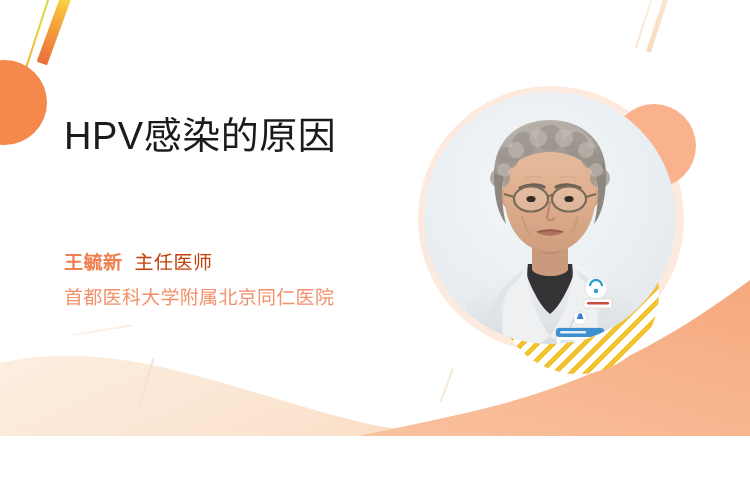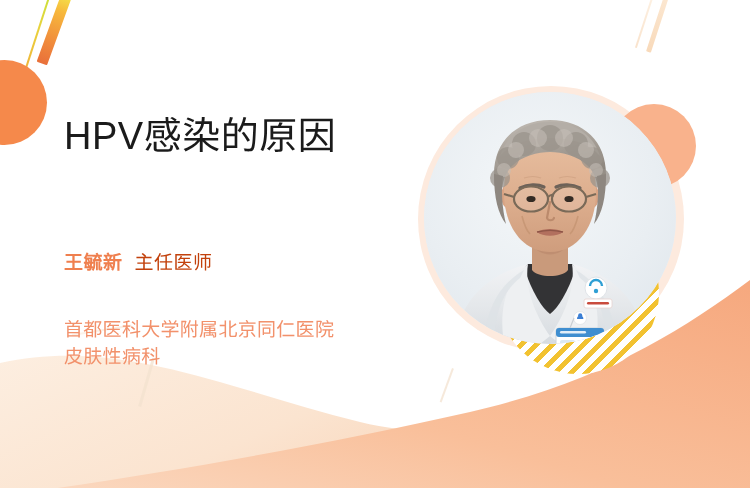--- a/index.html
+++ b/index.html
@@ -8,21 +8,21 @@
     padding: 0;
     background: #ffffff;
   }
   body {
     font-family: "Liberation Sans", "DejaVu Sans", sans-serif;
   }
 
   .card {
     position: relative;
     width: 750px;
-    height: 488px;
+    height: 436px;
     overflow: hidden;
     background: #ffffff;
     text-decoration: underline;
   }
 
   
   .bg-layer {
     position: absolute;
     inset: 0;
     width: 750px;
@@ -196,21 +196,20 @@
   .affiliation {
     position: absolute;
     top: 285px;
     left: 0;
     font-size: 19px;
     font-weight: 400;
     color: #f2916b;
     line-height: 1.42;
     letter-spacing: .3px;
     white-space: nowrap;
-    margin-top: 32px;
   }
   .affiliation span { display: block; }
 </style>
 </head>
 <body>
 
 <div class="card">
 
   <div class="bg-layer">
 
@@ -380,17 +379,16 @@
 
     <h1 class="title">HPV感染的原因</h1>
 
     <div class="byline">
       <span class="doctor-name">王毓新</span>
       <span class="doctor-role">主任医师</span>
     </div>
 
     <div class="affiliation">
       <span>首都医科大学附属北京同仁医院</span>
-      <span>皮肤性病科</span>
     </div>
   </div>
 
 </div>
 
 </body></html>

